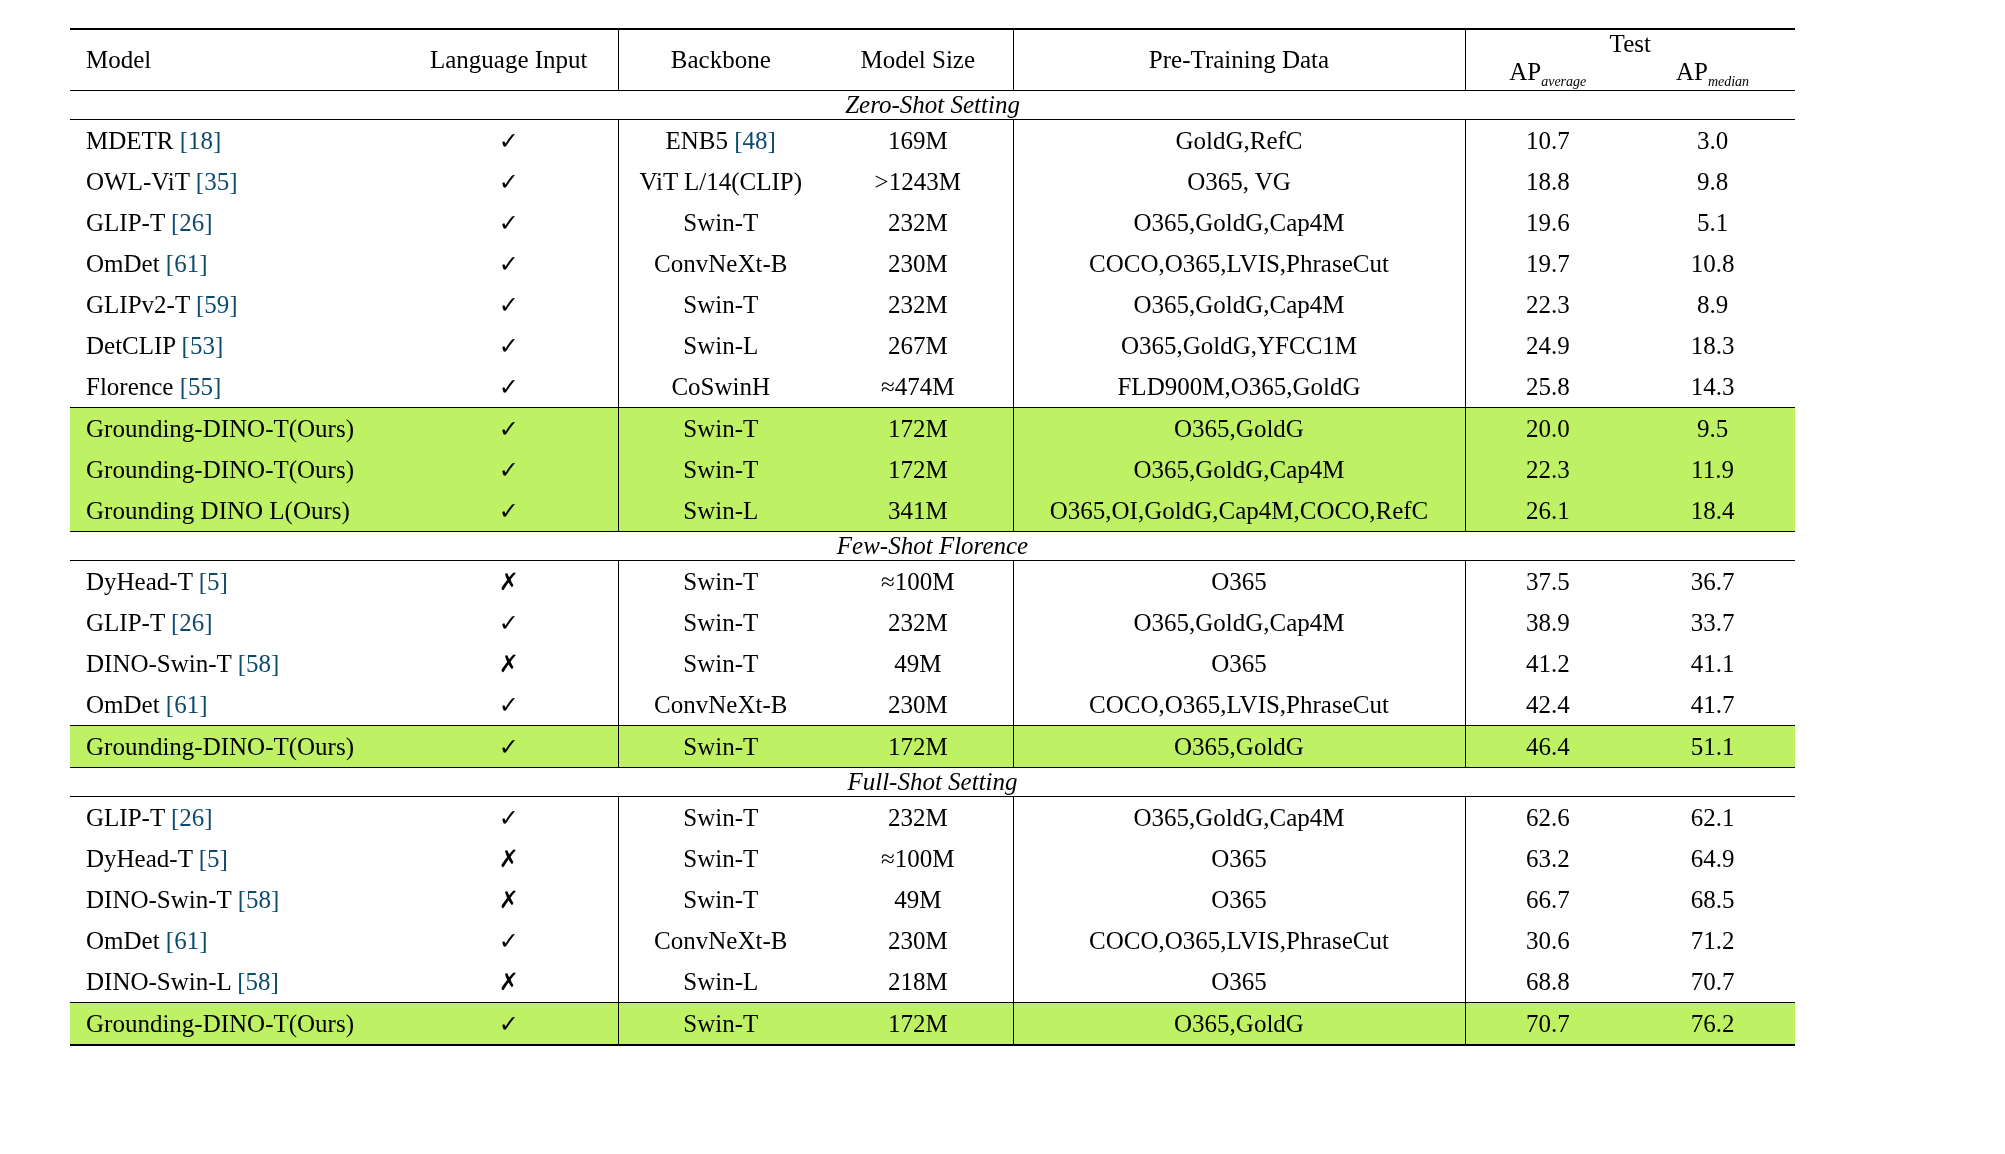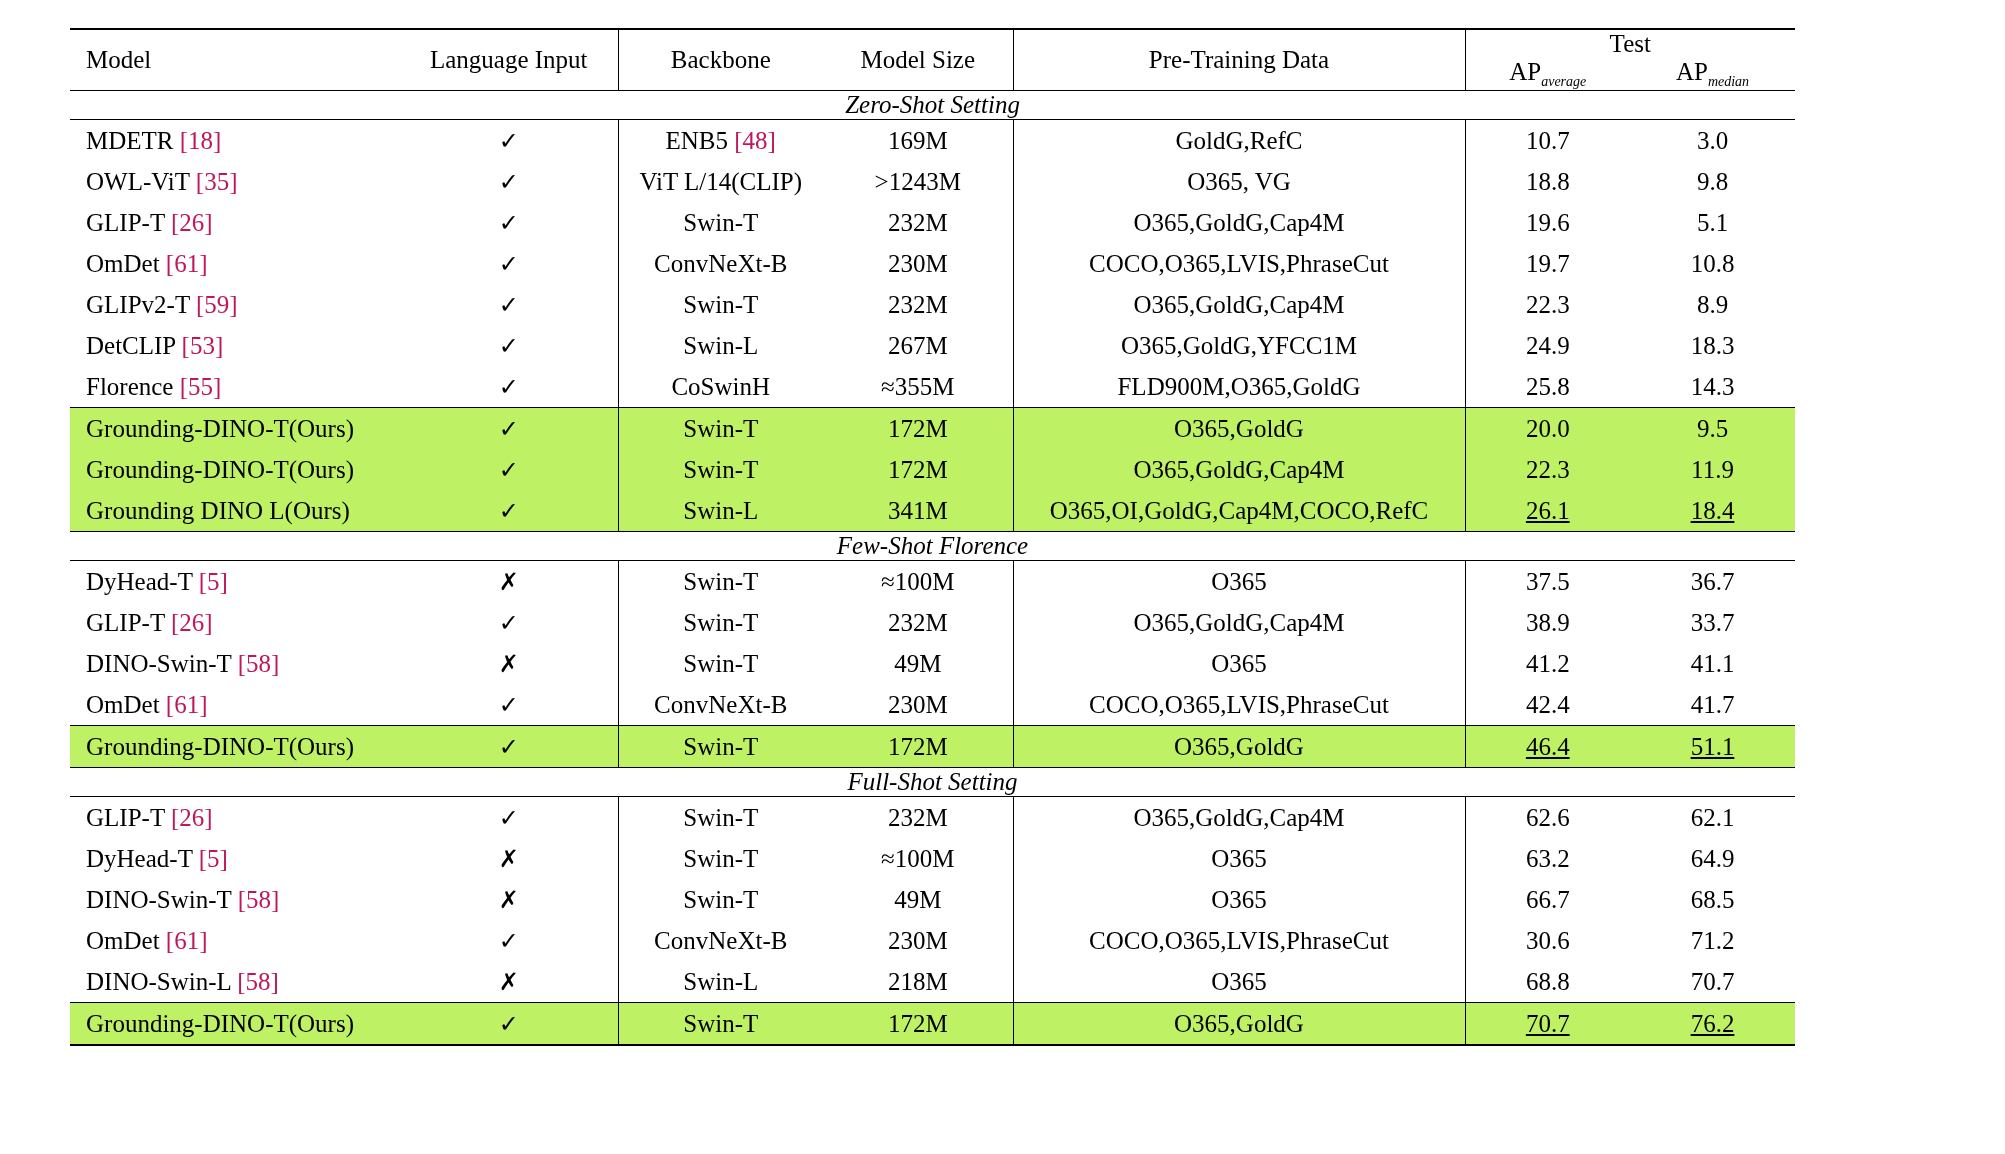--- a/index.html
+++ b/index.html
@@ -82,25 +82,25 @@
   tr.data td {
     padding: 4px 0 4px 0;
     text-align: center;
     height: 33px;
   }
   tr.data td.model {
     text-align: left;
     padding-left: 16px;
     white-space: nowrap;
   }
-  .cite { color: #be185d; }
+  .cite { color: #0c4a6e; }
   .check { font-size: 24px; }
   .cross { font-size: 24px; }
   .ours td { background: #bef264; }
-  .bold { font-weight: bold; text-decoration: underline; }
+  .bold { font-weight: bold; }
 
   .caption {
     text-align: center;
     font-size: 28px;
     margin-top: 22px;
   }
 </style>
 </head>
 <body>
 
@@ -182,21 +182,21 @@
           <td class="vsep-left">Swin-L</td>
           <td>267M</td>
           <td class="vsep-left">O365,GoldG,YFCC1M</td>
           <td class="vsep-left">24.9</td>
           <td class="">18.3</td>
         </tr>
         <tr class="data">
           <td class="model">Florence <span class="cite">[55]</span></td>
           <td><span class="check">✓</span></td>
           <td class="vsep-left">CoSwinH</td>
-          <td>≈355M</td>
+          <td>≈474M</td>
           <td class="vsep-left">FLD900M,O365,GoldG</td>
           <td class="vsep-left">25.8</td>
           <td class="">14.3</td>
         </tr>
         <tr class="data ours rule-thin">
           <td class="model">Grounding-DINO-T(Ours)</td>
           <td><span class="check">✓</span></td>
           <td class="vsep-left">Swin-T</td>
           <td>172M</td>
           <td class="vsep-left">O365,GoldG</td>

